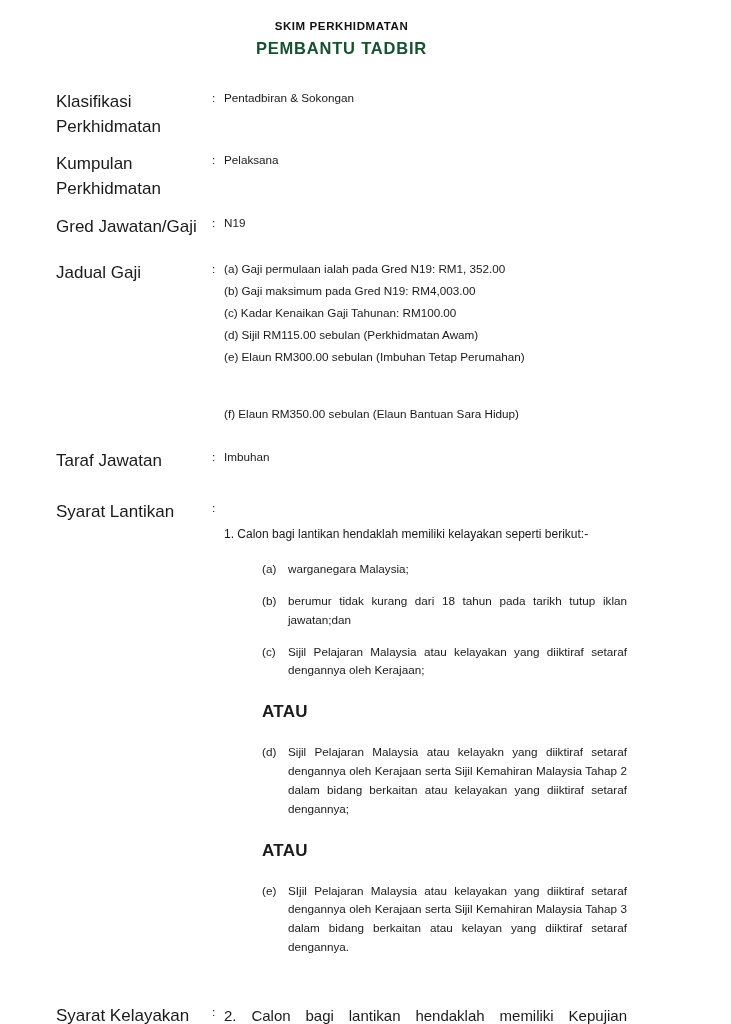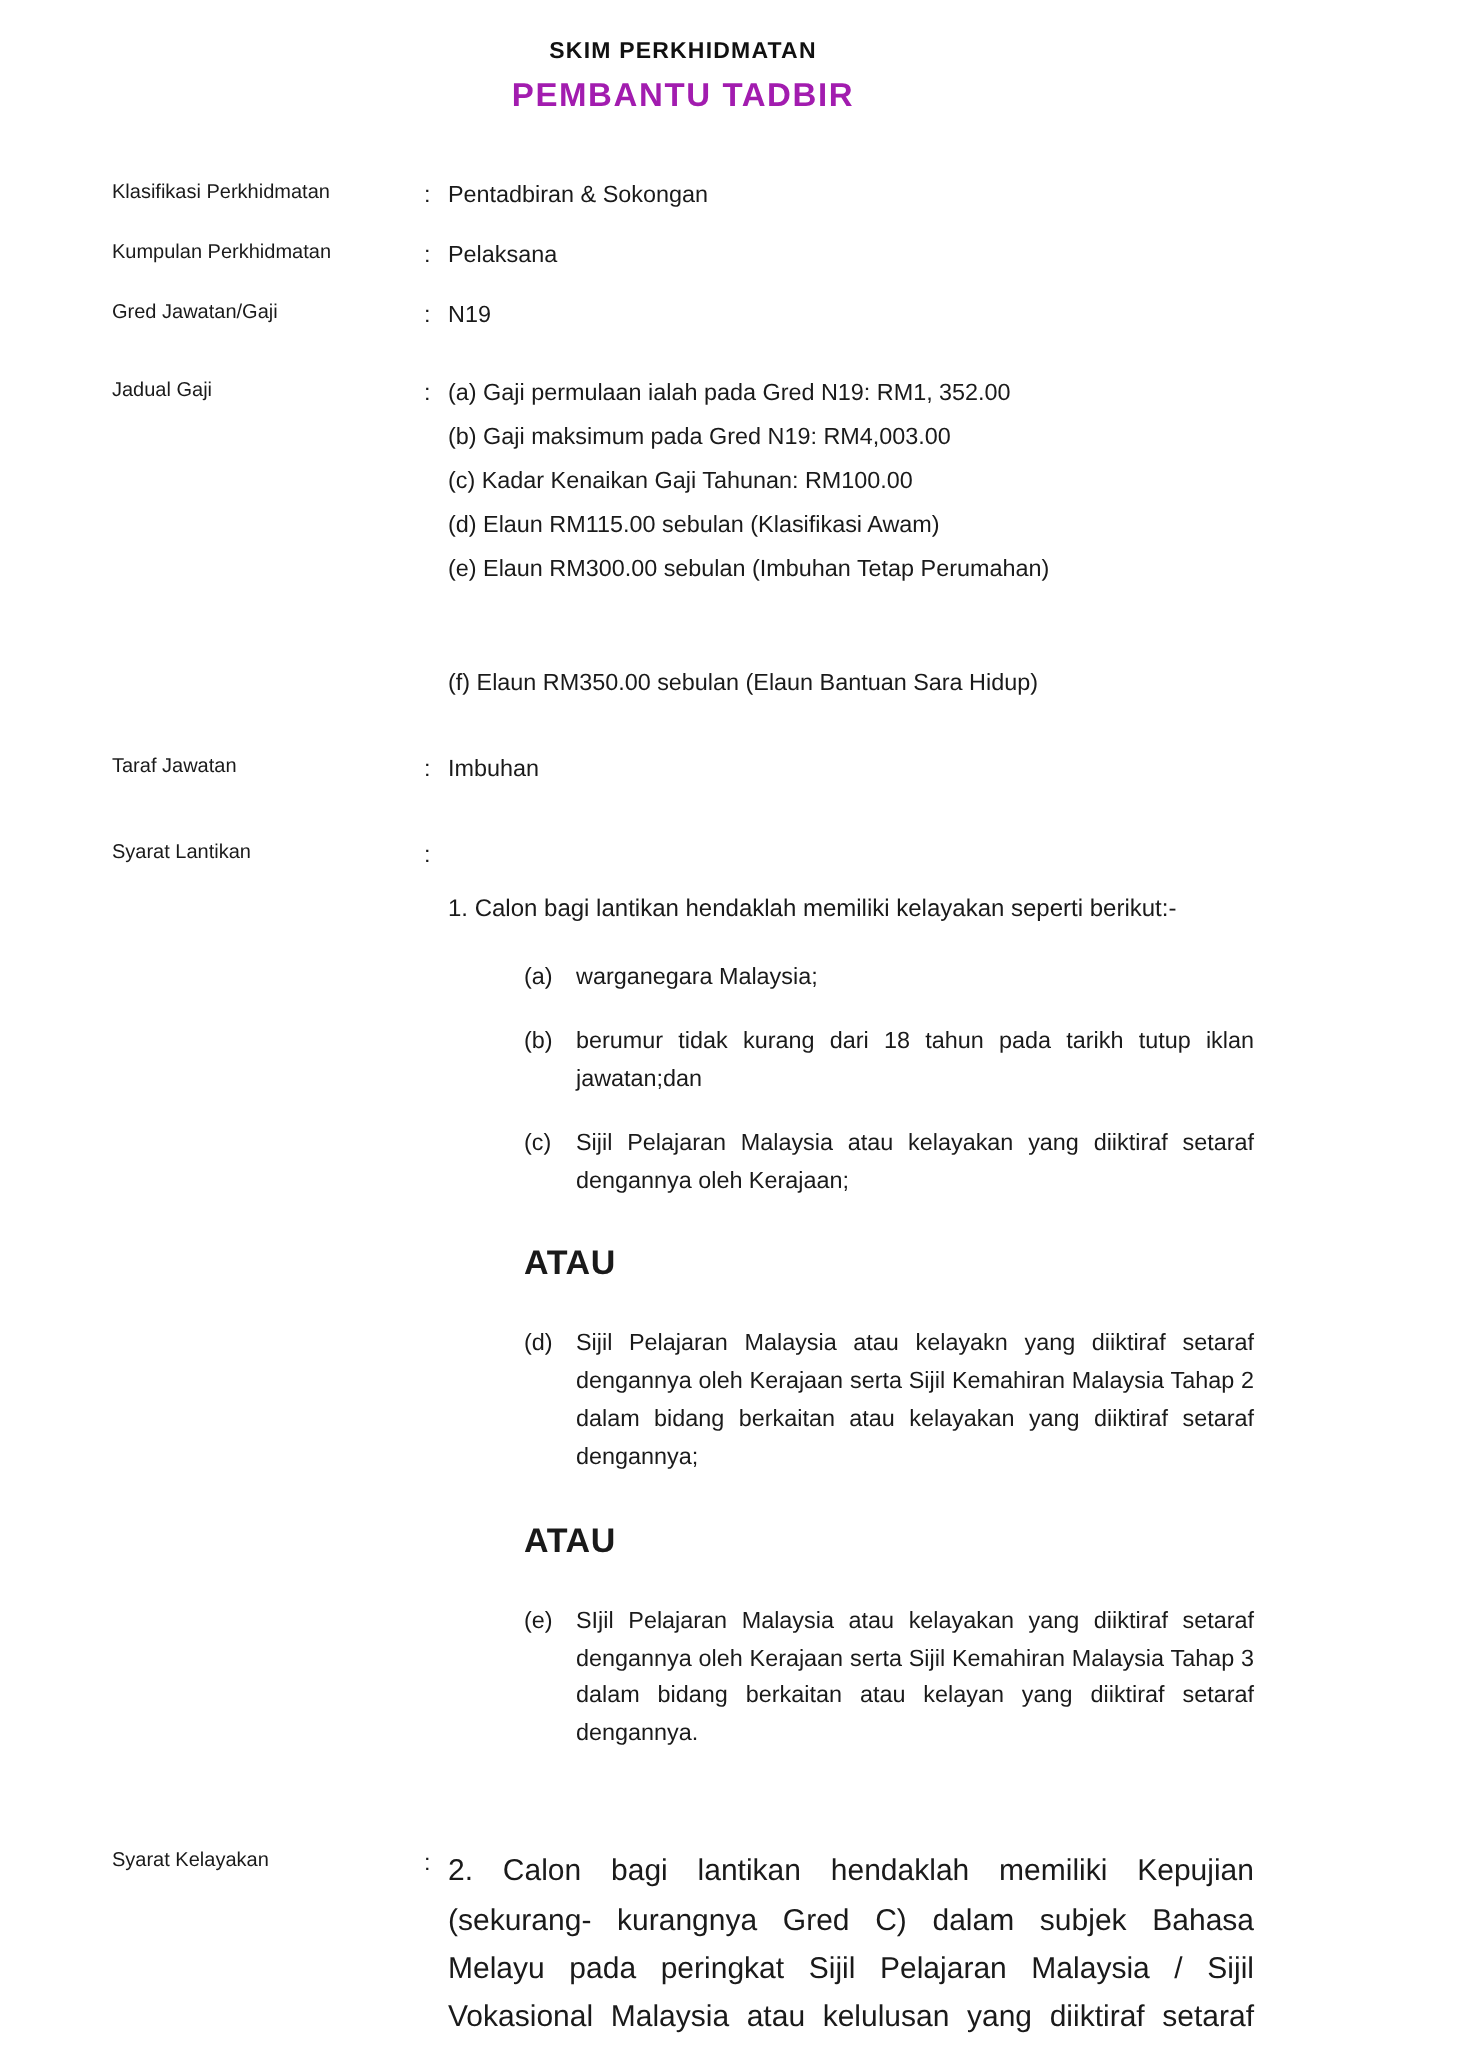--- a/index.html
+++ b/index.html
@@ -29,35 +29,35 @@
   .header-line1 {
     font-size: 11.5px;
     font-weight: bold;
     letter-spacing: 0.6px;
     color: #111;
   }
   .header-line2 {
     font-size: 16.5px;
     font-weight: bold;
     letter-spacing: 0.8px;
-    color: #a21caf;
+    color: #14532d;
     margin-top: 7px;
   }
   .fields {
     margin-top: 32px;
   }
   .field-row {
     display: flex;
     align-items: flex-start;
     margin-bottom: 13px;
   }
   .field-label {
     width: 156px;
     flex: 0 0 156px;
-    font-size: 10px;
+    font-size: 17px;
     color: #1a1a1a;
     line-height: 1.45;
   }
   .field-colon {
     width: 12px;
     flex: 0 0 12px;
     font-size: 11.7px;
     line-height: 1.45;
   }
   .field-value {
@@ -149,21 +149,21 @@
       <div class="field-value">N19</div>
     </div>
 
     <div class="field-row row-jadual">
       <div class="field-label">Jadual Gaji</div>
       <div class="field-colon">:</div>
       <div class="field-value value-list">
         <div>(a) Gaji permulaan ialah pada Gred N19: RM1, 352.00</div>
         <div>(b) Gaji maksimum pada Gred N19: RM4,003.00</div>
         <div>(c) Kadar Kenaikan Gaji Tahunan: RM100.00</div>
-        <div>(d) Elaun RM115.00 sebulan (Klasifikasi Awam)</div>
+        <div>(d) Sijil RM115.00 sebulan (Perkhidmatan Awam)</div>
         <div>(e) Elaun RM300.00 sebulan (Imbuhan Tetap Perumahan)</div>
         <div>(f) Elaun RM350.00 sebulan (Elaun Bantuan Sara Hidup)</div>
       </div>
     </div>
 
     <div class="field-row row-taraf">
       <div class="field-label">Taraf Jawatan</div>
       <div class="field-colon">:</div>
       <div class="field-value">Imbuhan</div>
     </div>

